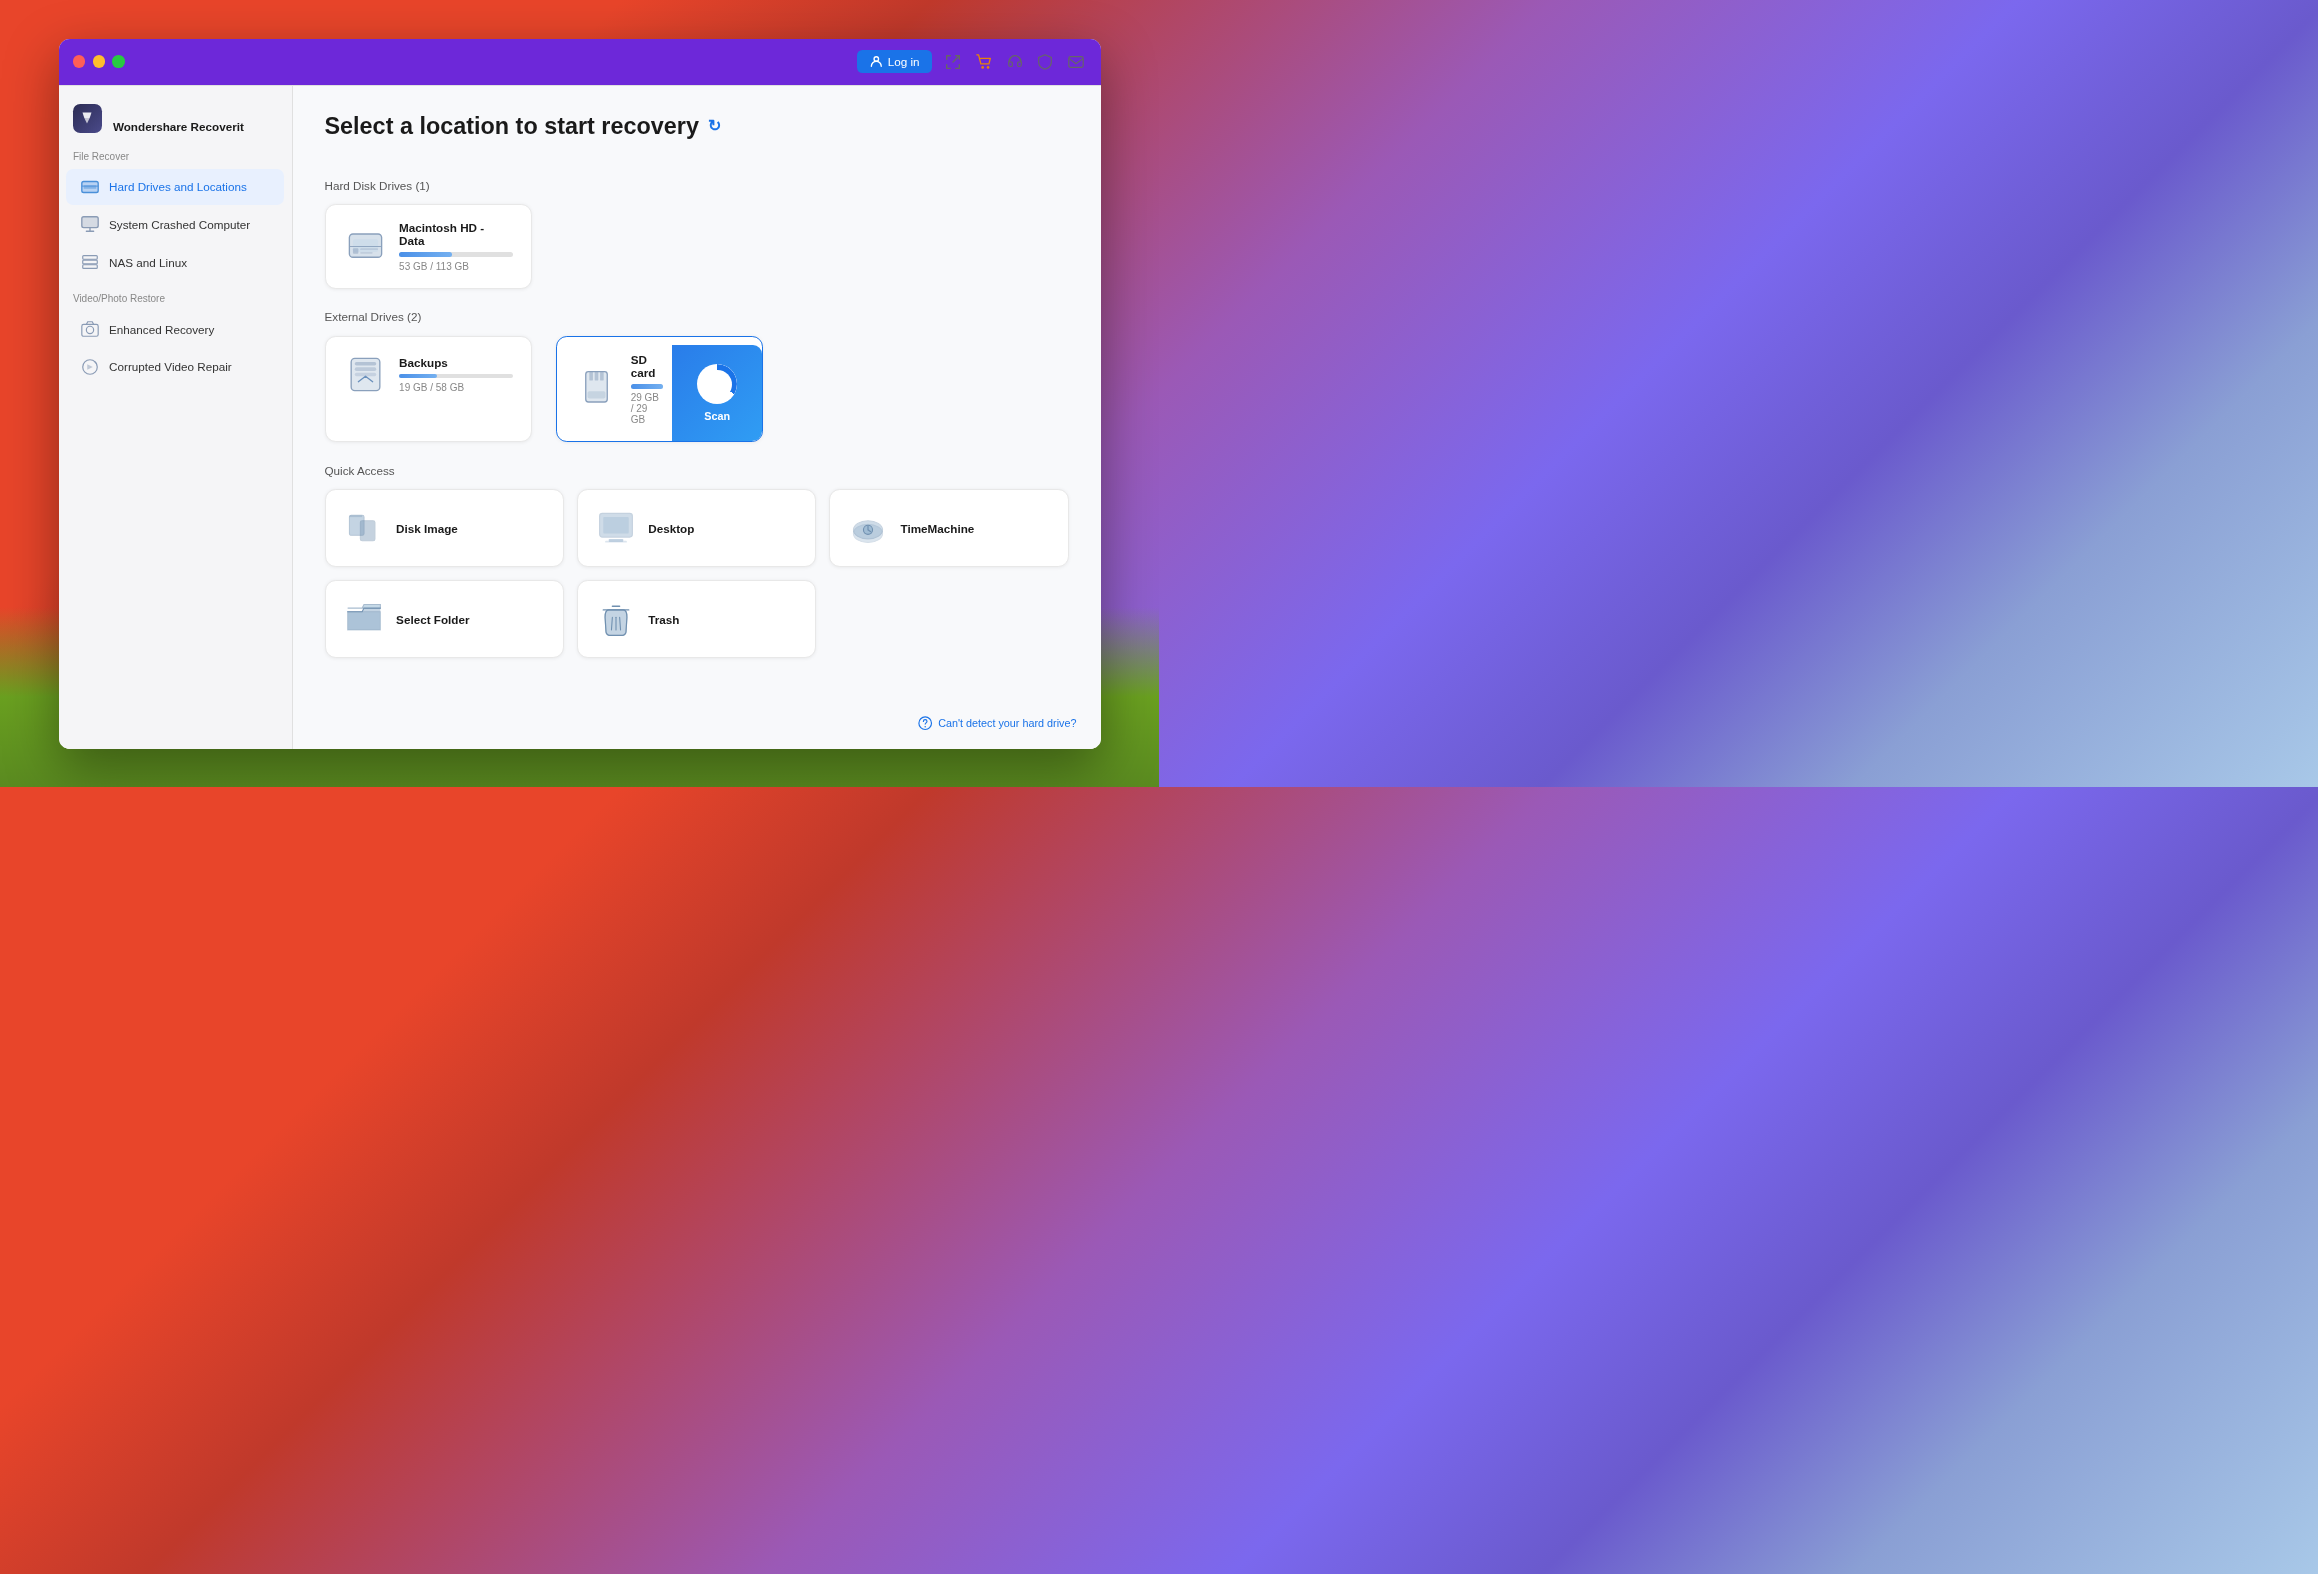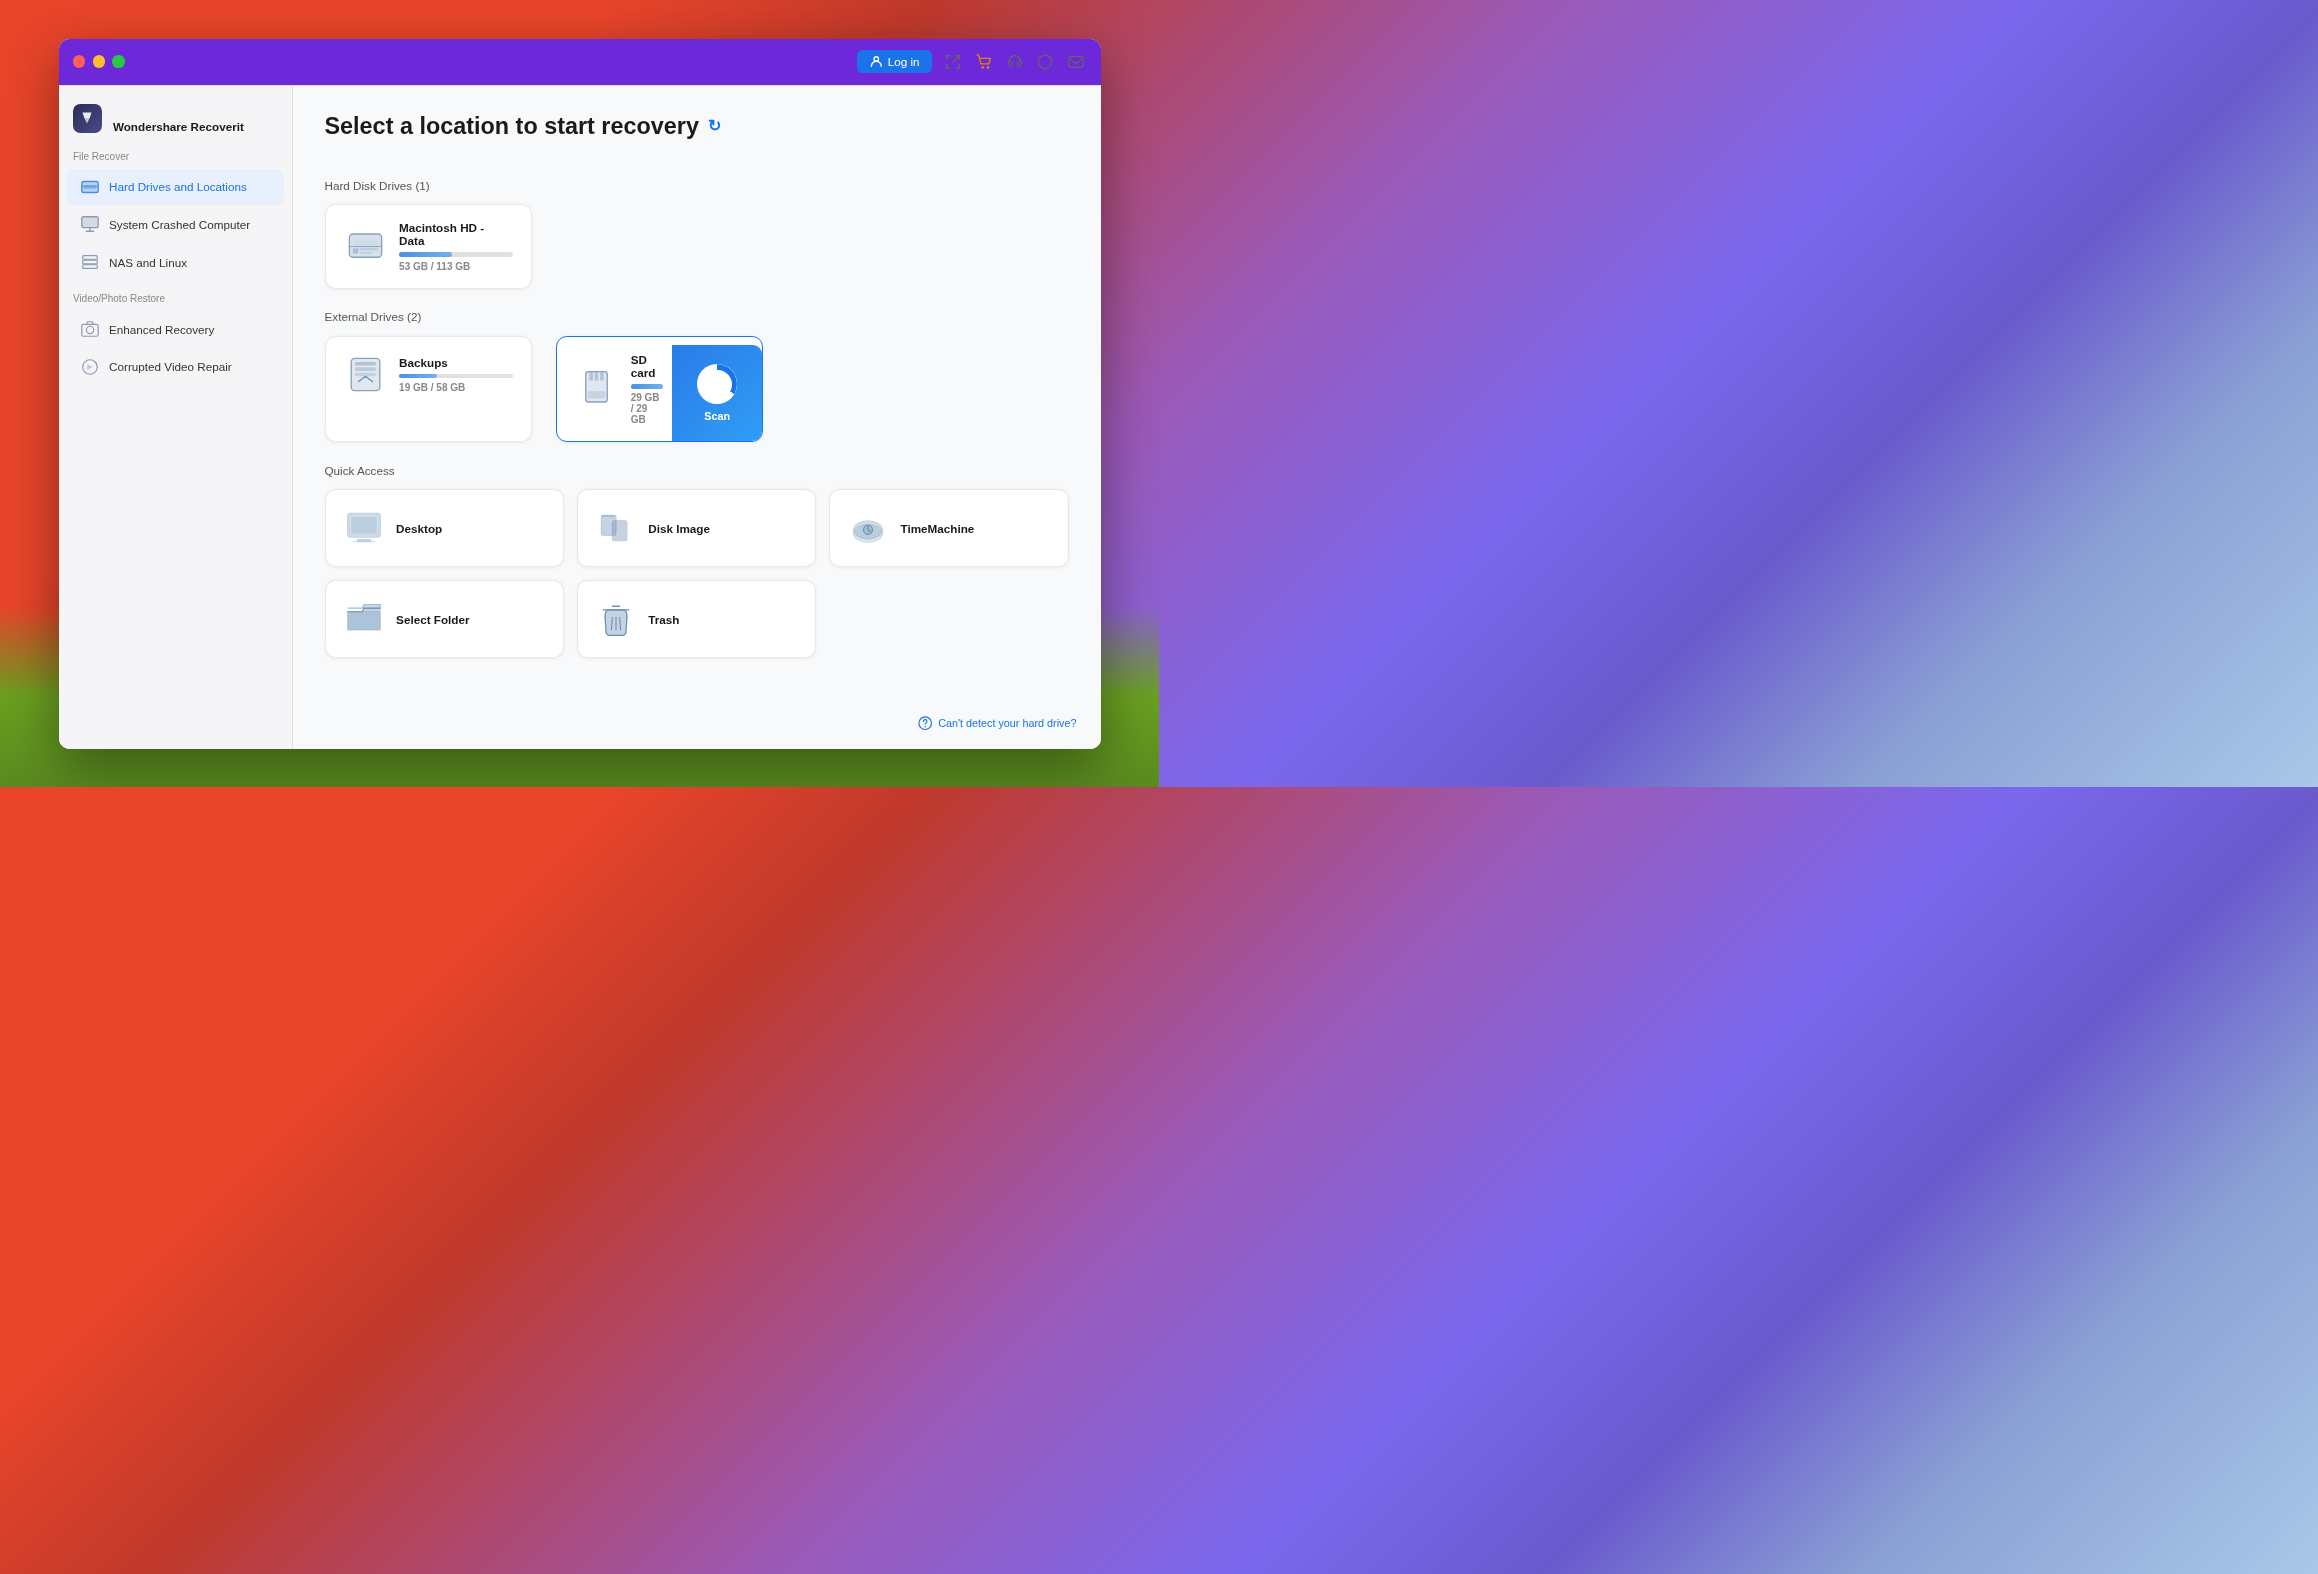--- a/index.html
+++ b/index.html
@@ -270,21 +270,20 @@
 
     .drive-bar-fill {
       height: 100%;
       border-radius: 2.7px;
       background: linear-gradient(90deg, #4a90e8, #74b0f0);
     }
 
     .drive-size {
       font-size: 10px;
       color: #888;
-      font-weight: bold;
     }
 
     
     .quick-grid {
       display: grid;
       grid-template-columns: repeat(3, 1fr);
       gap: 12.6px;
       margin-bottom: 18px;
     }
 
@@ -549,38 +548,38 @@
           </div>
         </div>
       </div>
 
       <div class="section-title">Quick Access</div>
       <div class="quick-grid">
 
         <div class="quick-card">
           <div class="quick-icon">
             <svg width="40" height="40" viewBox="0 0 44 44" fill="none">
+              <rect x="6" y="8" width="16" height="22" rx="2" fill="#8aaac8" opacity="0.5" stroke="#7090b0" stroke-width="1.2"></rect>
+              <rect x="18" y="14" width="16" height="22" rx="2" fill="#7090b0" opacity="0.4" stroke="#6080a0" stroke-width="1.2"></rect>
+              <rect x="6" y="8" width="14" height="2" fill="#7090b0" opacity="0.3"></rect>
+            </svg>
+          </div>
+          <span class="quick-label">Disk Image</span>
+        </div>
+
+        <div class="quick-card">
+          <div class="quick-icon">
+            <svg width="40" height="40" viewBox="0 0 44 44" fill="none">
               <rect x="4" y="6" width="36" height="26" rx="3" fill="#8aaac8" opacity="0.4" stroke="#7090b0" stroke-width="1.3"></rect>
               <rect x="8" y="10" width="28" height="18" rx="1" fill="#a0bcd4" opacity="0.4"></rect>
               <rect x="14" y="34" width="16" height="3" rx="1" fill="#8aaac8" opacity="0.5"></rect>
               <rect x="10" y="36" width="24" height="2" rx="1" fill="#8aaac8" opacity="0.3"></rect>
             </svg>
           </div>
           <span class="quick-label">Desktop</span>
-        </div>
-
-        <div class="quick-card">
-          <div class="quick-icon">
-            <svg width="40" height="40" viewBox="0 0 44 44" fill="none">
-              <rect x="6" y="8" width="16" height="22" rx="2" fill="#8aaac8" opacity="0.5" stroke="#7090b0" stroke-width="1.2"></rect>
-              <rect x="18" y="14" width="16" height="22" rx="2" fill="#7090b0" opacity="0.4" stroke="#6080a0" stroke-width="1.2"></rect>
-              <rect x="6" y="8" width="14" height="2" fill="#7090b0" opacity="0.3"></rect>
-            </svg>
-          </div>
-          <span class="quick-label">Disk Image</span>
         </div>
 
         <div class="quick-card">
           <div class="quick-icon">
             <svg width="40" height="40" viewBox="0 0 44 44" fill="none">
               <ellipse cx="22" cy="28" rx="16" ry="10" fill="#8aaac8" opacity="0.3" stroke="#7090b0" stroke-width="1.2"></ellipse>
               <ellipse cx="22" cy="24" rx="16" ry="10" fill="#8aaac8" opacity="0.4" stroke="#7090b0" stroke-width="1.2"></ellipse>
               <circle cx="22" cy="24" r="5" fill="#a0bcd4" stroke="#7090b0" stroke-width="1.2"></circle>
               <path d="M22 20v4l3 2" stroke="#7090b0" stroke-width="1.3" stroke-linecap="round"></path>
             </svg>

